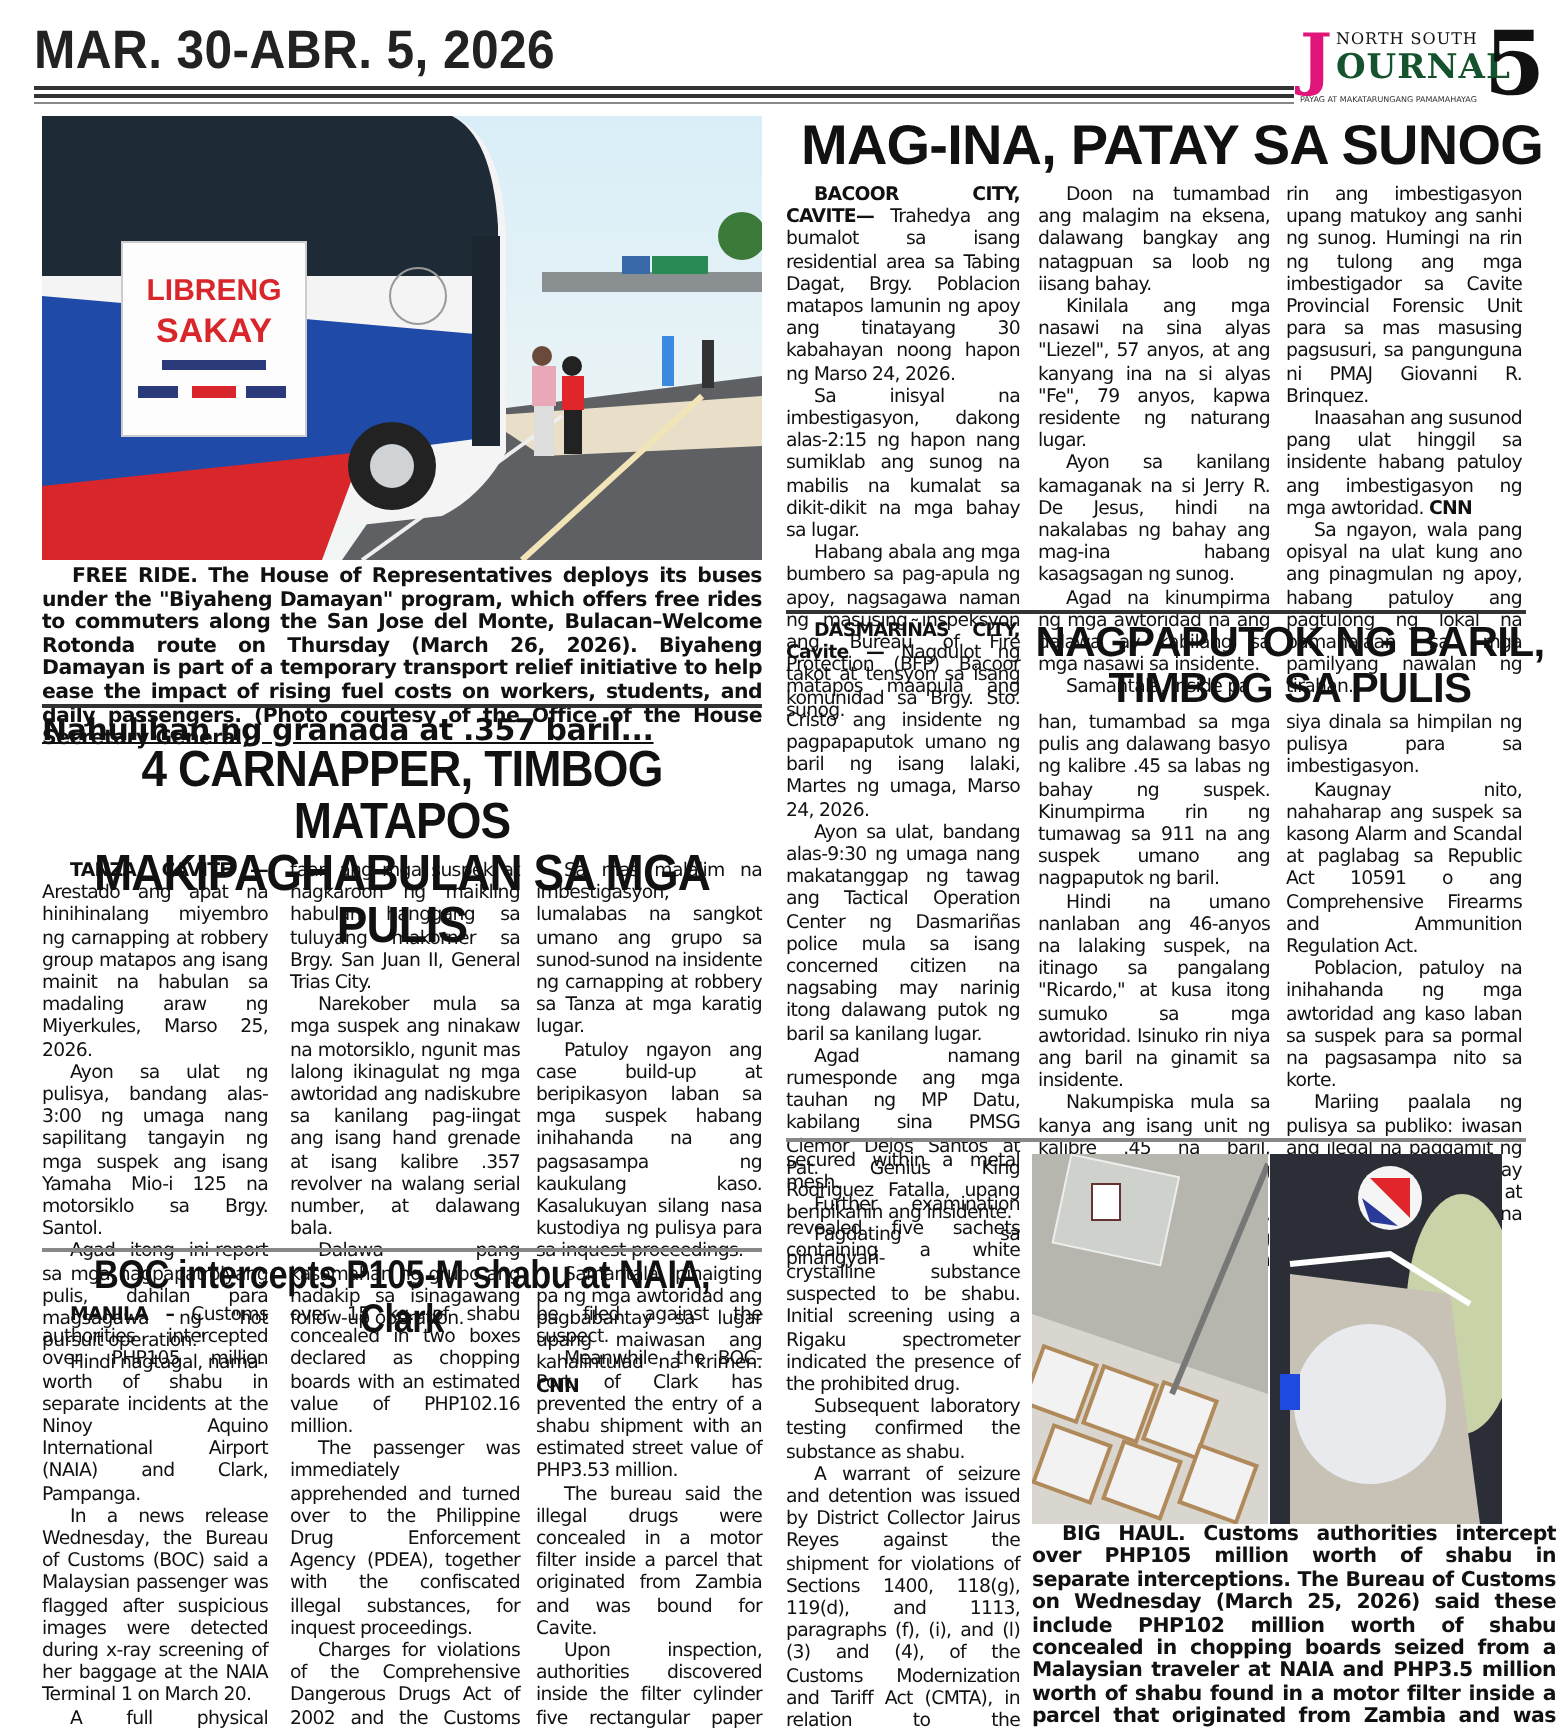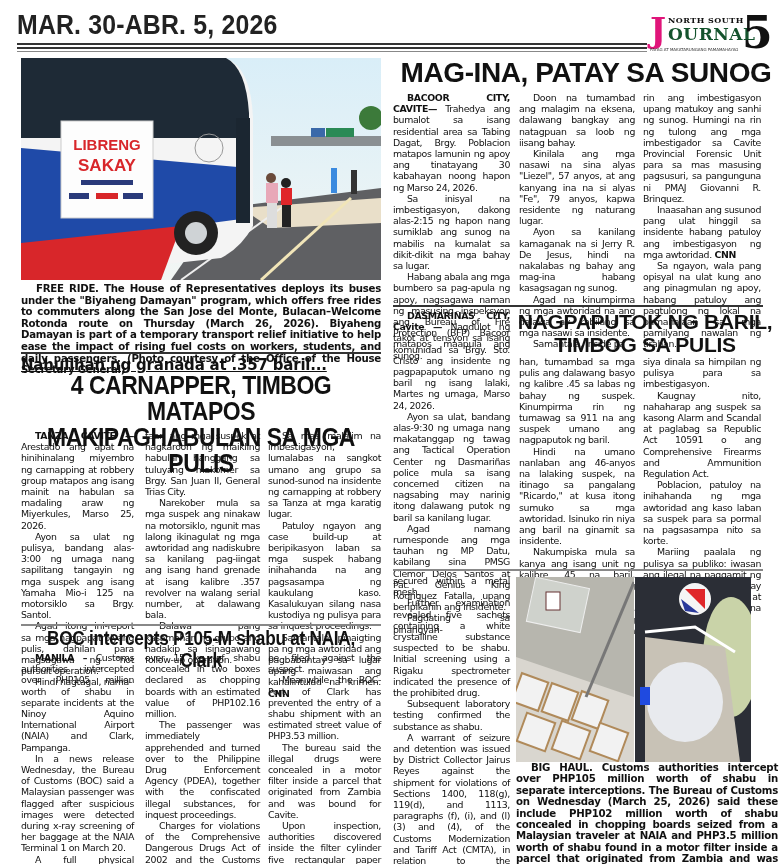--- a/index.html
+++ b/index.html
@@ -4,21 +4,21 @@
 <style>
 *{box-sizing:border-box;margin:0;padding:0}
 html,body{width:784px;height:864px;background:#fff;overflow:hidden}
 body{font-family:"DejaVu Sans",sans-serif;color:#111;position:relative}
 .abs{position:absolute}
 .dateline{left:17px;top:10px;font-family:"Liberation Sans",sans-serif;font-weight:bold;font-size:27px;letter-spacing:0.2px;color:#222;transform:scaleX(0.92);transform-origin:left}
 .hrule{left:17px;top:43px;width:630px;height:6px;border-top:2px solid #333;border-bottom:2px solid #333}
 .hrule2{left:17px;top:51px;width:630px;height:1px;background:#888}
 .logo{left:650px;top:13px;width:120px;height:40px}
 .logo .j{position:absolute;left:0;top:0;font-family:"DejaVu Serif",serif;font-weight:bold;color:#e0157a;font-size:34px;line-height:34px}
-.logo .ns{position:absolute;left:18px;top:2px;font-family:"DejaVu Serif",serif;font-weight:bold;font-size:8px;color:#111;letter-spacing:0.5px}
+.logo .ns{position:absolute;left:18px;top:2px;font-family:"DejaVu Serif",serif;font-weight:normal;font-size:8px;color:#111;letter-spacing:0.5px}
 .logo .ournal{position:absolute;left:18px;top:11px;font-family:"DejaVu Serif",serif;font-weight:bold;font-size:17px;color:#14532d;letter-spacing:0.5px}
 .logo .tag{position:absolute;left:0;top:34px;font-size:4px;color:#333}
 .logo .pg{position:absolute;left:92px;top:-6px;font-family:"DejaVu Serif",serif;font-weight:bold;font-size:44px;color:#111}
 .photo1{left:21px;top:58px;width:360px;height:222px;overflow:hidden;background:#be185d}
 .cap{font-size:10.2px;line-height:11.6px;font-weight:bold;text-align:justify;font-family:"DejaVu Sans",sans-serif;letter-spacing:-0.25px}
 .cap1{left:21px;top:283px;width:360px;text-indent:15px}
 .rule{height:2px;background:#333}
 .kicker{left:21px;top:356px;font-family:"DejaVu Sans",sans-serif;font-weight:bold;font-size:15px;text-decoration:underline;letter-spacing:-0.2px}
 .bighead{font-family:"Liberation Sans",sans-serif;font-weight:bold;text-align:center;color:#111}
 .h-carn{left:21px;top:372px;width:360px;font-size:25.5px;line-height:26px;transform:scaleX(0.9);transform-origin:center;letter-spacing:-0.5px}

